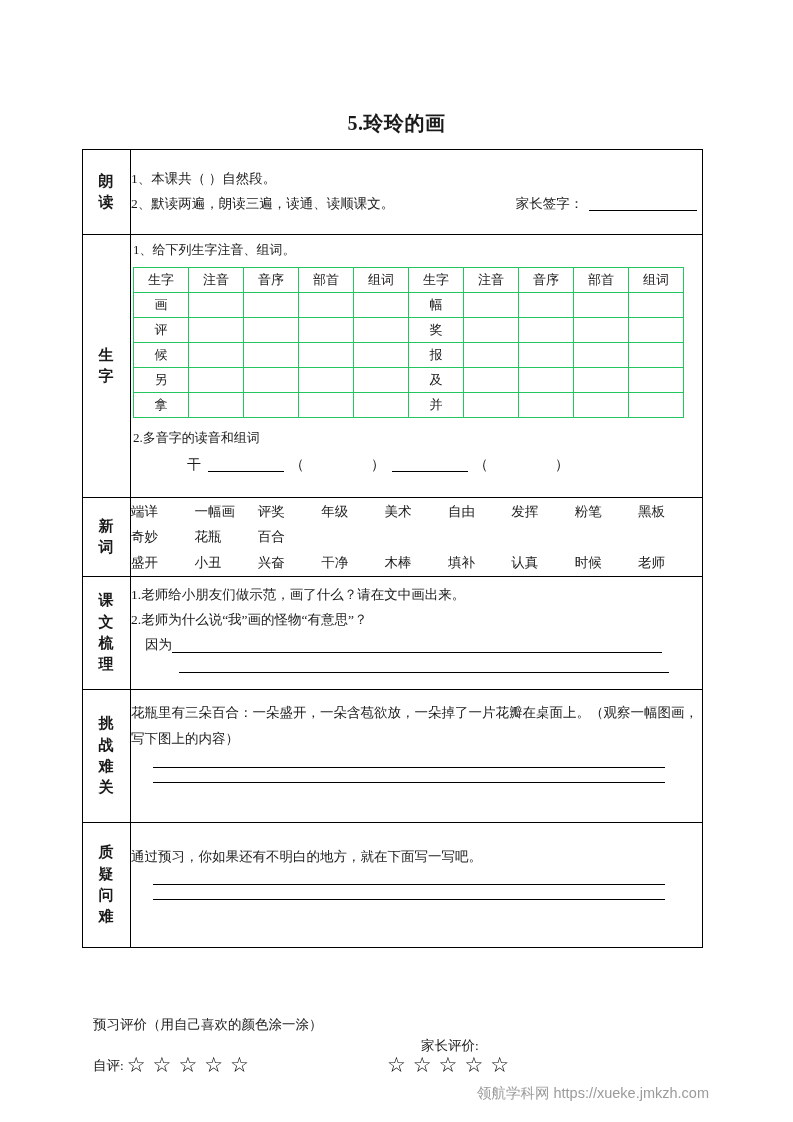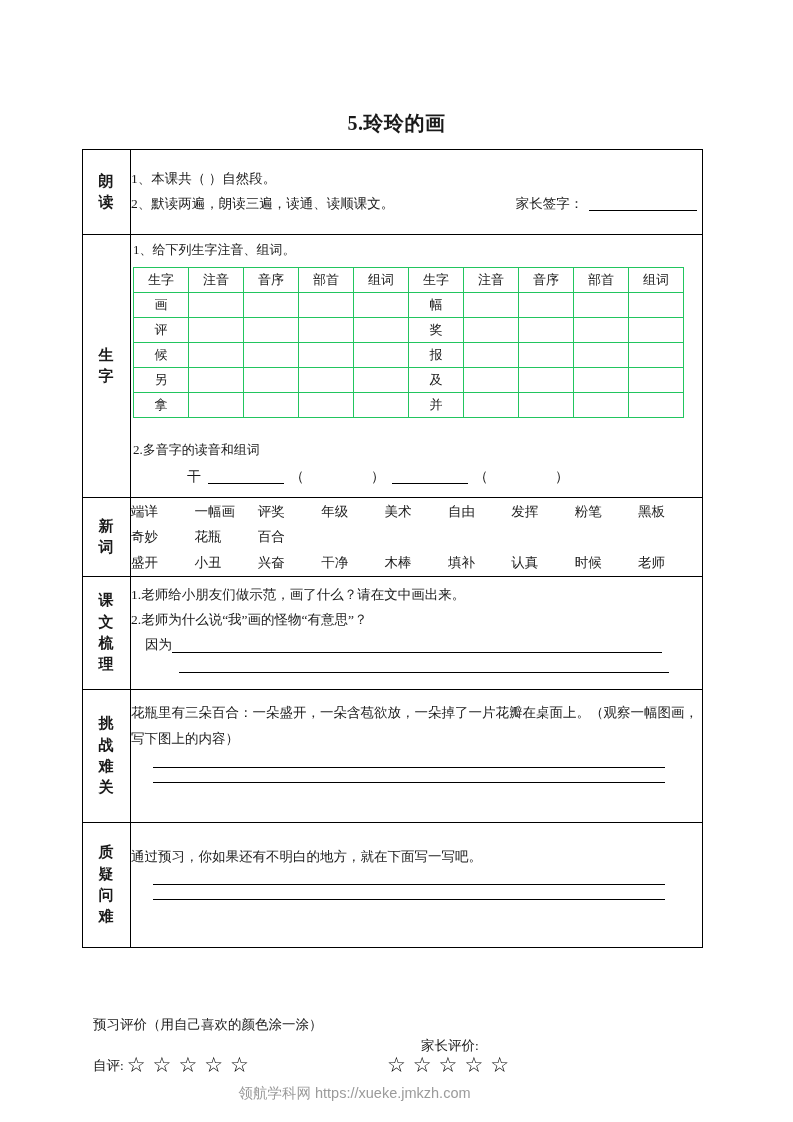--- a/index.html
+++ b/index.html
@@ -95,21 +95,21 @@
     height: 23px;
     text-align: center;
     font-size: 13px;
     padding: 0;
   }
   .zi-table td.hd {
     height: 24px;
   }
   .duoyin-title {
     font-size: 13px;
-    margin: 20px 0 2px 2px;
+    margin: 8px 0 2px 2px;
   }
   .duoyin-line {
     font-size: 14px;
     margin: 2px 0 4px 0;
     padding-left: 56px;
     white-space: nowrap;
   }
   .blank-rule {
     display: inline-block;
     width: 76px;
@@ -199,21 +199,21 @@
     line-height: 1;
     color: #000;
     margin-right: 7px;
     font-family: "DejaVu Sans", sans-serif;
   }
   .watermark {
     position: absolute;
     left: 0;
     top: 1068px;
     width: 709px;
-    text-align: center;
+    text-align: right;
     font-size: 14.5px;
     color: #9b9b9b;
     font-family: "Liberation Sans", sans-serif;
   }
 </style>
 </head>
 <body>
 
 <div class="page">
 

